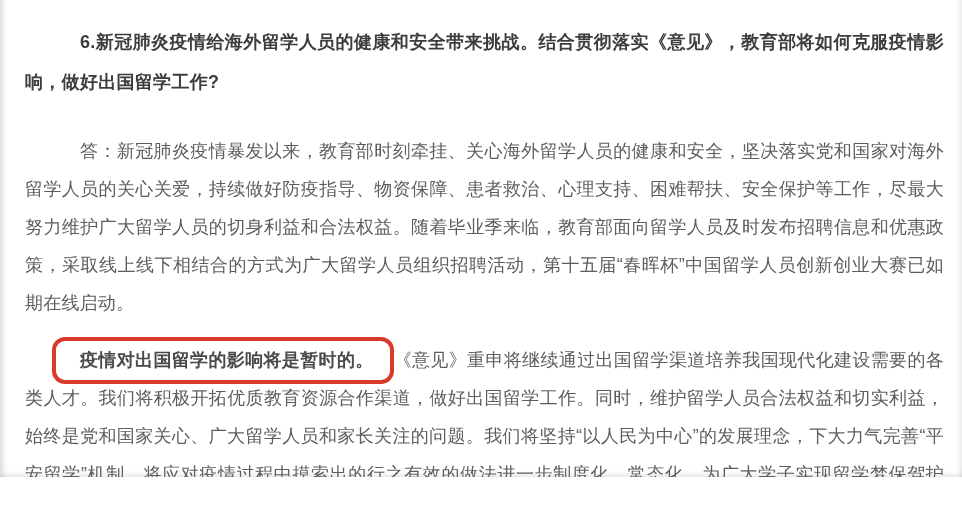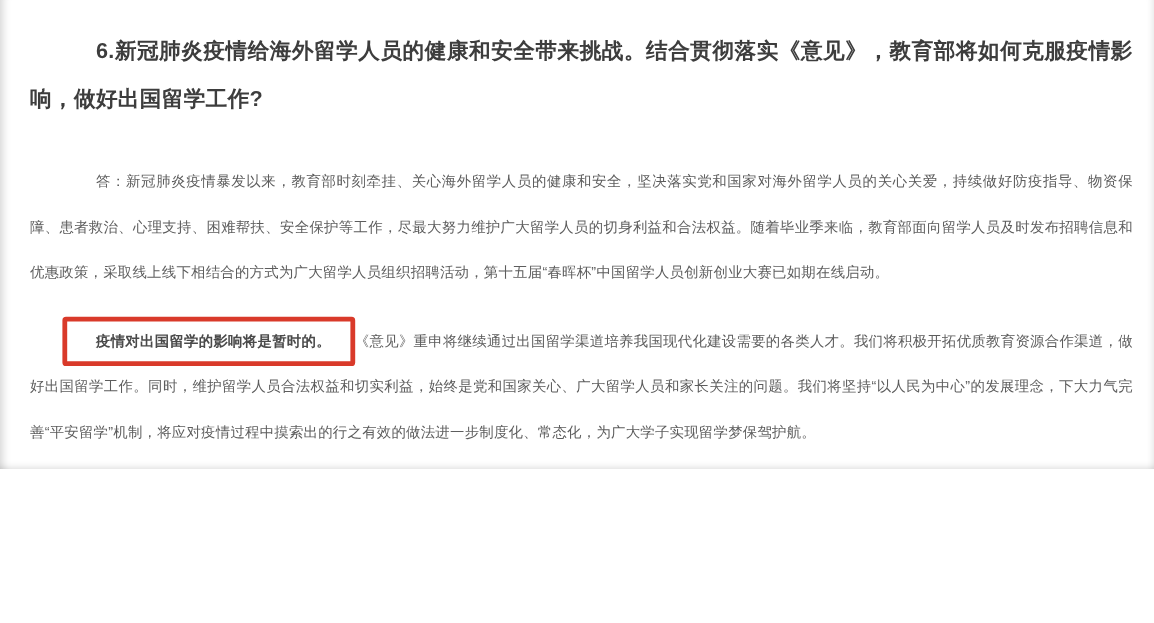--- a/index.html
+++ b/index.html
@@ -3,21 +3,21 @@
 <meta charset="utf-8">
 <style>
   html, body {
     margin: 0;
     padding: 0;
     background: #ffffff;
   }
   .page {
     position: relative;
     width: 962px;
-    height: 391px;
+    height: 477px;
     margin: 0;
     background: var(--page-bg, #ffffff);
     overflow: hidden;
     font-family: "Liberation Sans", "DejaVu Sans", sans-serif;
     
     box-shadow:
       inset 9px 0 7px -7px rgba(0,0,0,0.18),
       inset -7px 0 6px -6px rgba(0,0,0,0.12),
       inset 0 -7px 6px -6px rgba(0,0,0,0.15);
   }
@@ -32,31 +32,31 @@
   .question {
     margin-top: 22px;
     font-size: 18px;
     line-height: 40px;
     font-weight: bold;
     color: var(--heading-color, #3d3d3d);
     text-indent: 55px;
     letter-spacing: 0.3px;
   }
   .answer {
-    font-size: 12px;
+    font-size: 18px;
     line-height: 38px;
     color: var(--body-color, #5d5d5d);
     text-indent: 55px;
     letter-spacing: 0.2px;
   }
   .answer-1 { margin-top: 30px; }
   .answer-2 { margin-top: 19px; }
   .red-box {
     border: 4px solid var(--highlight-border, #d93a2a);
-    border-radius: 3px;
+    border-radius: 13px;
     padding: 9px 16px 10px 24px;
     margin-left: -28px;
   }
   .red-box .key-sentence {
     font-weight: 600;
     color: var(--key-sentence-color, #4a4a4a);
   }
 </style>
 </head>
 <body>

